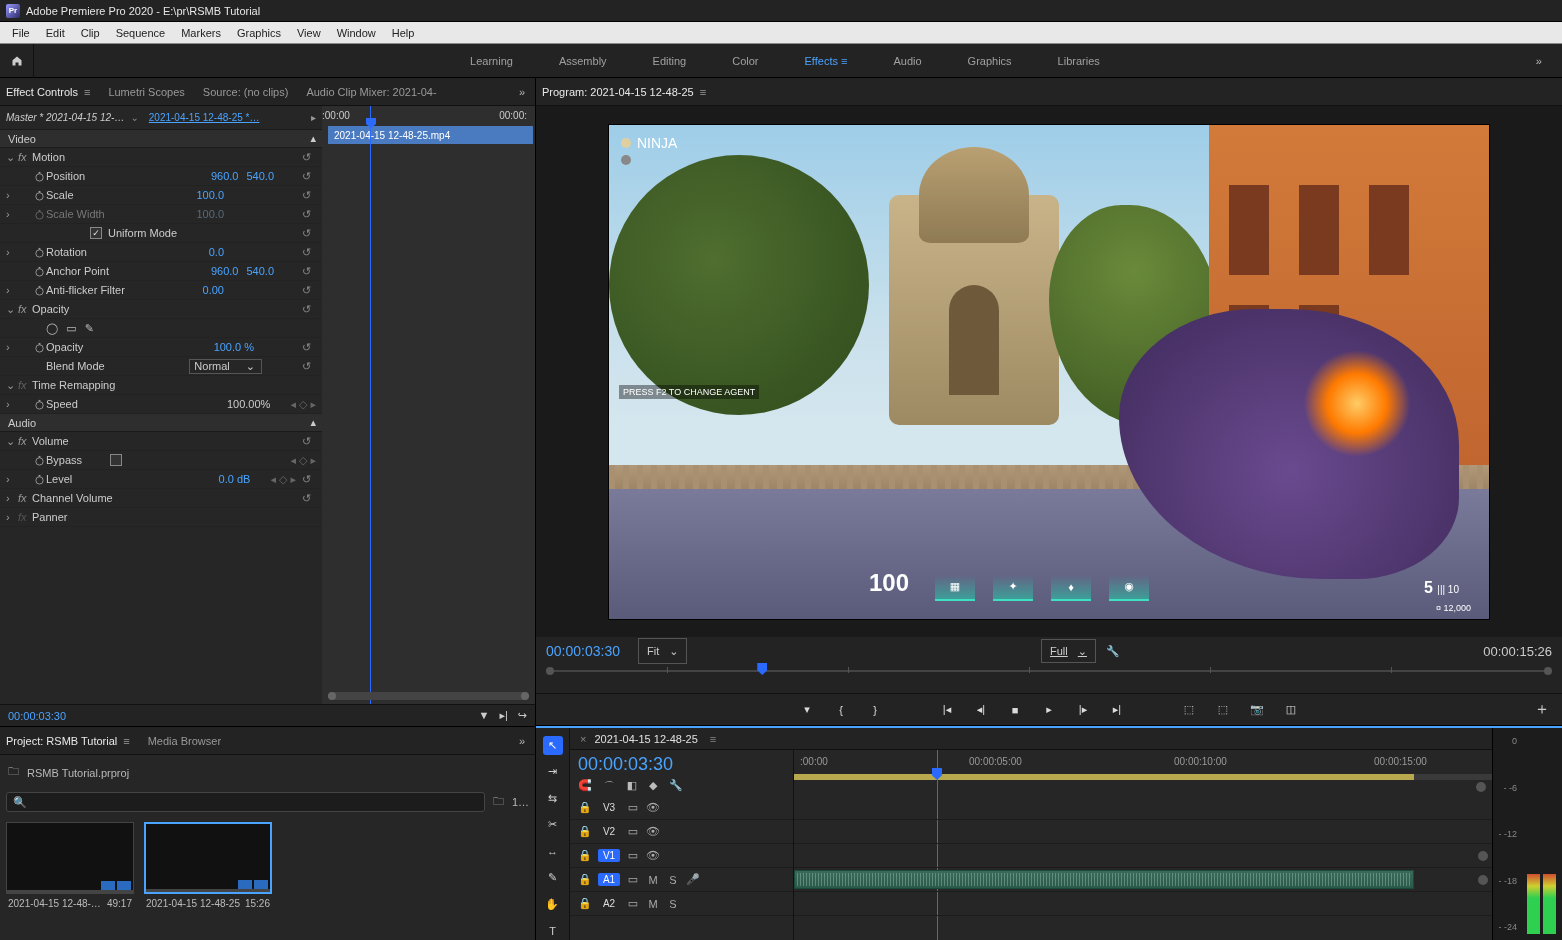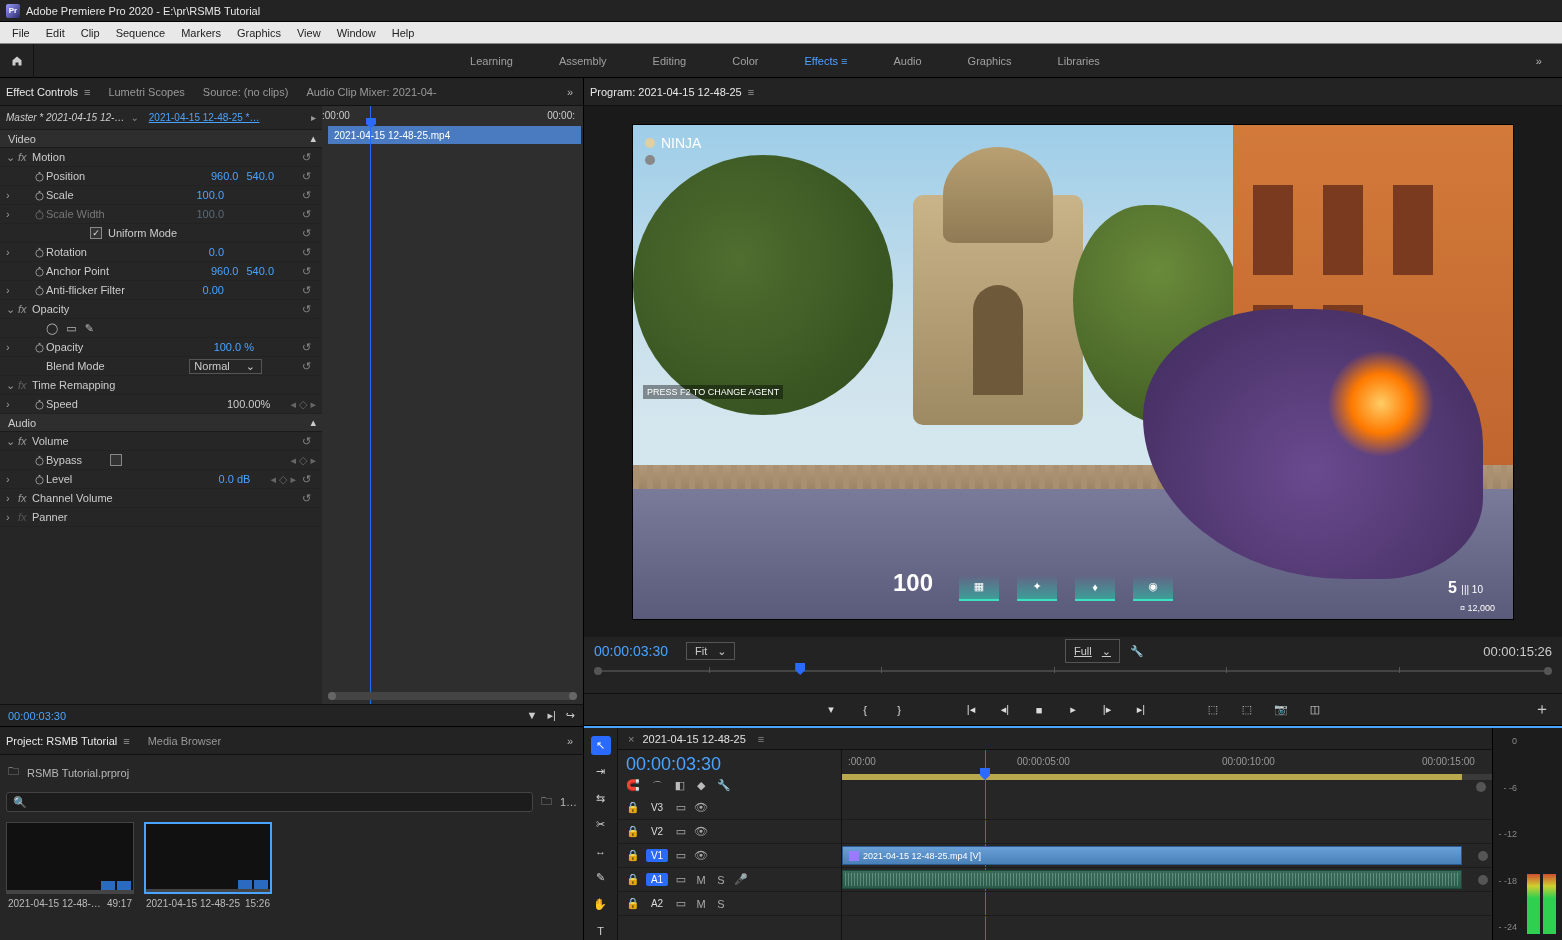--- a/index.html
+++ b/index.html
@@ -17,21 +17,21 @@
 
 .workspacebar { height:34px; background:#232323; display:flex; align-items:center; border-bottom:1px solid #000; }
 .home-btn { width:34px; height:34px; display:flex; align-items:center; justify-content:center; border-right:1px solid #111; cursor:pointer; }
 .ws-items { display:flex; gap:30px; margin-left:auto; margin-right:auto; padding:0 40px;text-align:right; }
 .ws-item { color:#a0a0a0; padding:4px 8px; cursor:pointer; position:relative; }
 .ws-item.active { color:#4aa3ff; }
 .ws-more { margin-right:20px; cursor:pointer; }
 
 
 .panels { display:flex; height:calc(100% - 78px); }
-.leftcol { width:584px; display:flex; flex-direction:column; border-right:1px solid #000; }
+.leftcol { width:536px; display:flex; flex-direction:column; border-right:1px solid #000; }
 .rightcol { flex:1; display:flex; flex-direction:column; }
 
 
 .paneltabs { height:28px; background:#232323; display:flex; align-items:center; padding-left:6px; gap:18px; border-bottom:1px solid #111; overflow:hidden; }
 .paneltab { color:#999; cursor:pointer; white-space:nowrap; }
 .paneltab.active { color:#e8e8e8; }
 .paneltab .menu-icon { margin-left:6px; opacity:.6; }
 .paneltabs .more { margin-left:auto; margin-right:10px; cursor:pointer; }
 
 
@@ -121,21 +121,21 @@
 .hud-ammo{ position:absolute; right:30px; bottom:22px; color:#fff; font-size:16px; }
 .hud-credits{ position:absolute; right:18px; bottom:6px; color:#fff; font-size:9px; }
 .hud-ico{ position:absolute; bottom:18px; left:326px; display:flex; gap:18px; }
 .hud-ico span{ width:40px; height:26px; background:linear-gradient(transparent,rgba(40,200,170,.6)); border-bottom:2px solid #3fe0c0; display:flex; align-items:center; justify-content:center; color:#fff; }
 .hud-tl{ position:absolute; left:12px; top:10px; display:flex; flex-direction:column; gap:4px; }
 .hud-tl .row{ display:flex; align-items:center; gap:6px; color:#fff; font-size:14px; }
 .hud-tl .dot{ width:10px; height:10px; border-radius:50%; background:#e0cfa0; }
 .prog-ctrl { height:56px; background:#232323; display:flex; flex-direction:column; padding:4px 10px 0; }
 .prog-ctrl .row1{ display:flex; align-items:center; height:20px; }
 .prog-ctrl .tc{ color:#4aa3ff; font-size:14px; margin-right:18px; }
-.prog-ctrl .fit{ border:1px solid #555; padding:4px 8px; height:18px; display:flex; align-items:center; gap:10px; color:#ccc; cursor:pointer; }
+.prog-ctrl .fit{ border:1px solid #555; padding:12px 8px; height:18px; display:flex; align-items:center; gap:10px; color:#ccc; cursor:pointer; }
 .prog-ctrl .dur{ margin-left:auto; color:#ccc; font-size:13px; }
 .prog-ctrl .full{ border:1px solid #555; padding:0 8px; height:24px; display:flex; align-items:center; gap:10px; color:#ccc; margin-right:10px; cursor:pointer;text-decoration:underline; }
 .prog-ctrl .wrench{ margin-right:10px; cursor:pointer; color:#ccc; }
 .prog-scrub { height:16px; position:relative; margin-top:2px; }
 .prog-scrub .track{ position:absolute; left:0; right:0; top:7px; height:2px; background:#444; }
 .prog-scrub .tick{ position:absolute; width:1px; height:6px; background:#555; top:4px; }
 .prog-scrub .ph{ position:absolute; top:0; width:10px; height:12px; background:#2a6aff; clip-path:polygon(0 0,100% 0,100% 60%,50% 100%,0 60%); }
 .prog-scrub .end{ position:absolute; width:8px; height:8px; border-radius:50%; background:#555; top:4px; }
 .prog-buttons{ height:32px; display:flex; align-items:center; justify-content:center; gap:18px; background:#232323; border-top:1px solid #111; position:relative; }
 .prog-buttons .btn{ width:16px; height:16px; display:flex; align-items:center; justify-content:center; color:#dcdcdc; cursor:pointer; }
@@ -681,24 +681,20 @@
                 <span class="tag">A2</span>
                 <span class="sync">▭</span>
                 <span class="mute">M</span>
                 <span class="solo">S</span>
               </div>
           </div>
           <div class="right">
             <div class="trk-lane"></div>
             <div class="trk-lane"></div>
             <div class="trk-lane">
-              <div class="clip-v">
-                  <span class="fx"></span>
-                  <span>2021-04-15 12-48-25.mp4 [V]</span>
-                </div>
               <span class="tl-scrollend" style="top:7px"></span>
             </div>
             <div class="trk-lane">
               <div class="clip-a"></div>
               <span class="tl-scrollend" style="top:7px"></span>
             </div>
             <div class="trk-lane"></div>
           </div>
         </div>
       </div>

